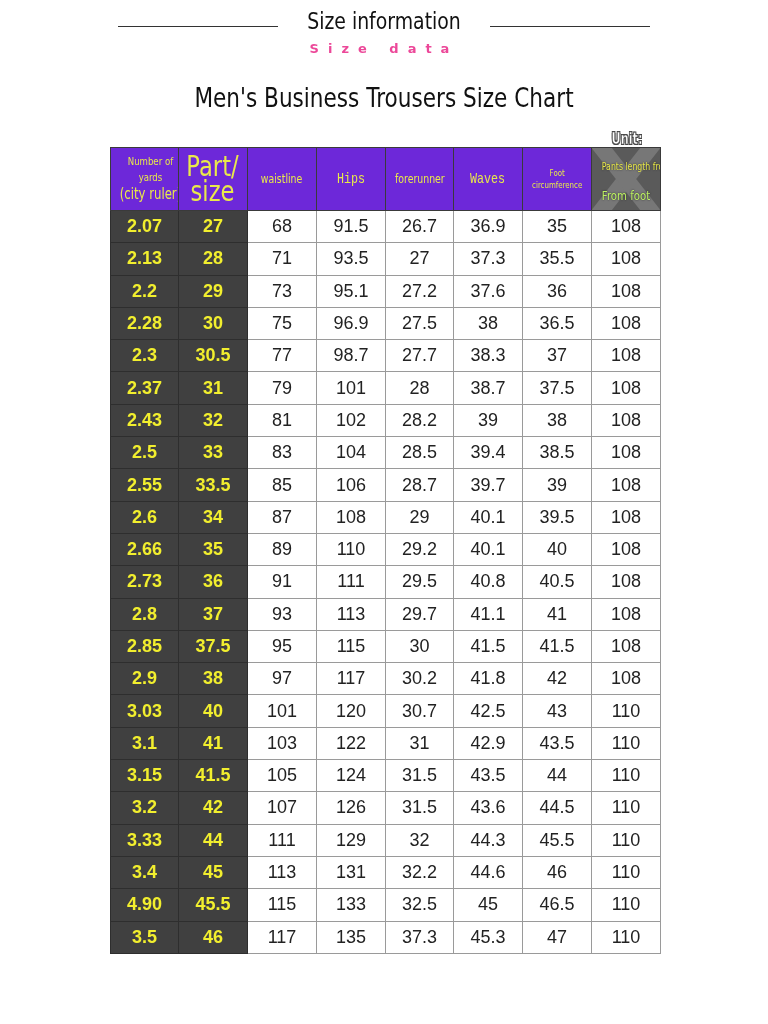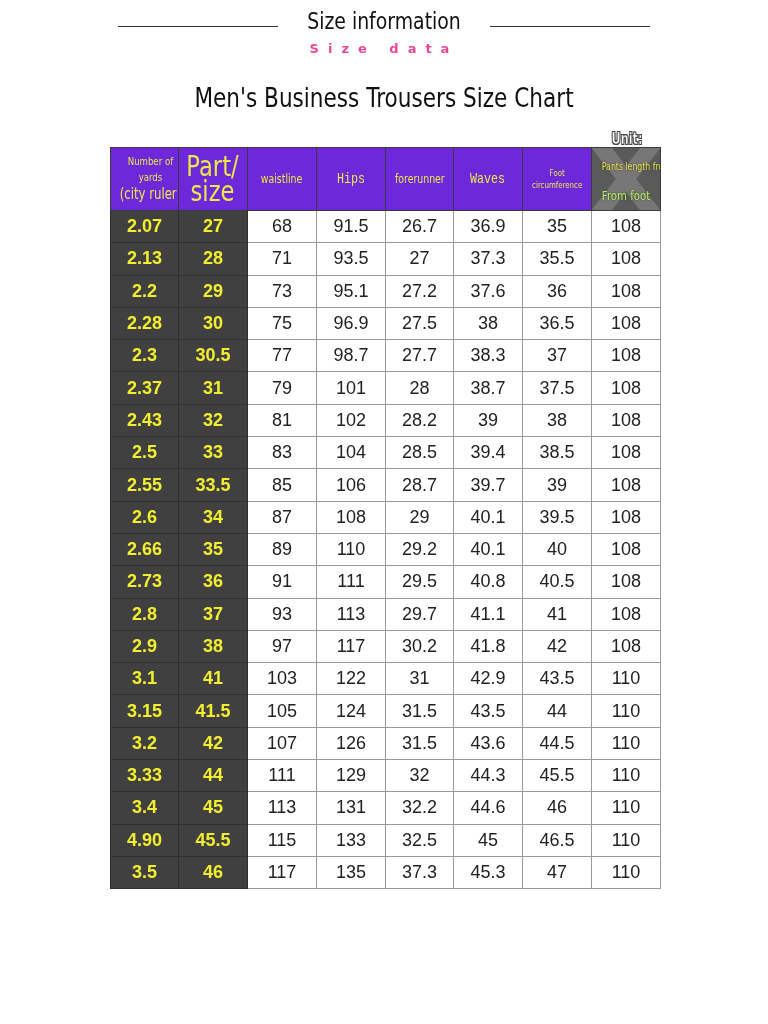--- a/index.html
+++ b/index.html
@@ -204,30 +204,50 @@
         <td class="dark">2.8</td>
         <td class="dark">37</td>
         <td>93</td>
         <td>113</td>
         <td>29.7</td>
         <td>41.1</td>
         <td>41</td>
         <td>108</td>
       </tr>
       <tr>
+        <td class="dark">2.85</td>
+        <td class="dark">37.5</td>
+        <td>95</td>
+        <td>115</td>
+        <td>30</td>
+        <td>41.5</td>
+        <td>41.5</td>
+        <td>108</td>
+      </tr>
+      <tr>
         <td class="dark">2.9</td>
         <td class="dark">38</td>
         <td>97</td>
         <td>117</td>
         <td>30.2</td>
         <td>41.8</td>
         <td>42</td>
         <td>108</td>
       </tr>
       <tr>
+        <td class="dark">3.03</td>
+        <td class="dark">40</td>
+        <td>101</td>
+        <td>120</td>
+        <td>30.7</td>
+        <td>42.5</td>
+        <td>43</td>
+        <td>110</td>
+      </tr>
+      <tr>
         <td class="dark">3.1</td>
         <td class="dark">41</td>
         <td>103</td>
         <td>122</td>
         <td>31</td>
         <td>42.9</td>
         <td>43.5</td>
         <td>110</td>
       </tr>
       <tr>

